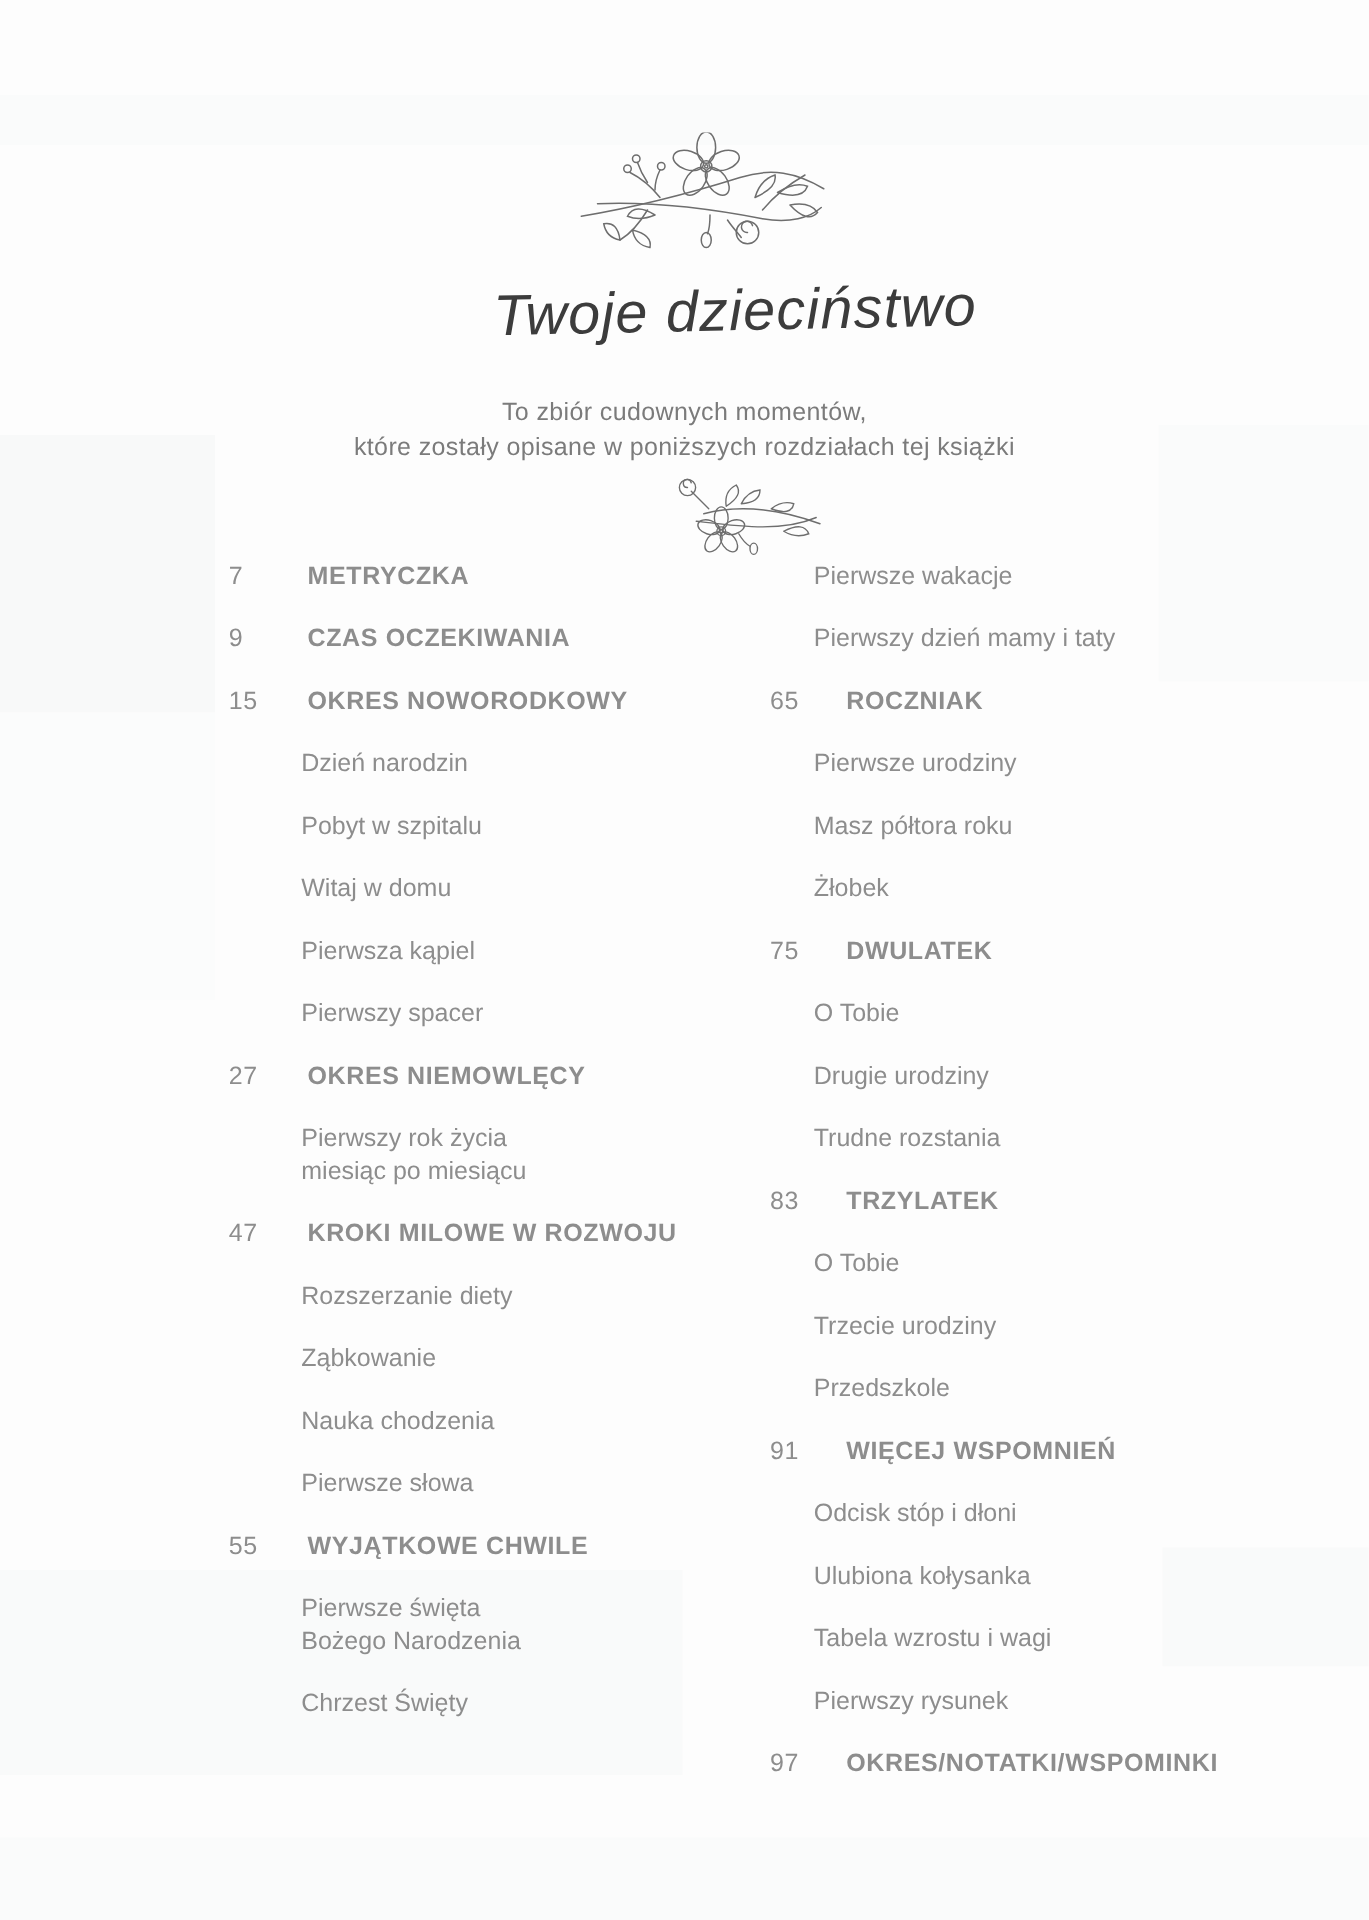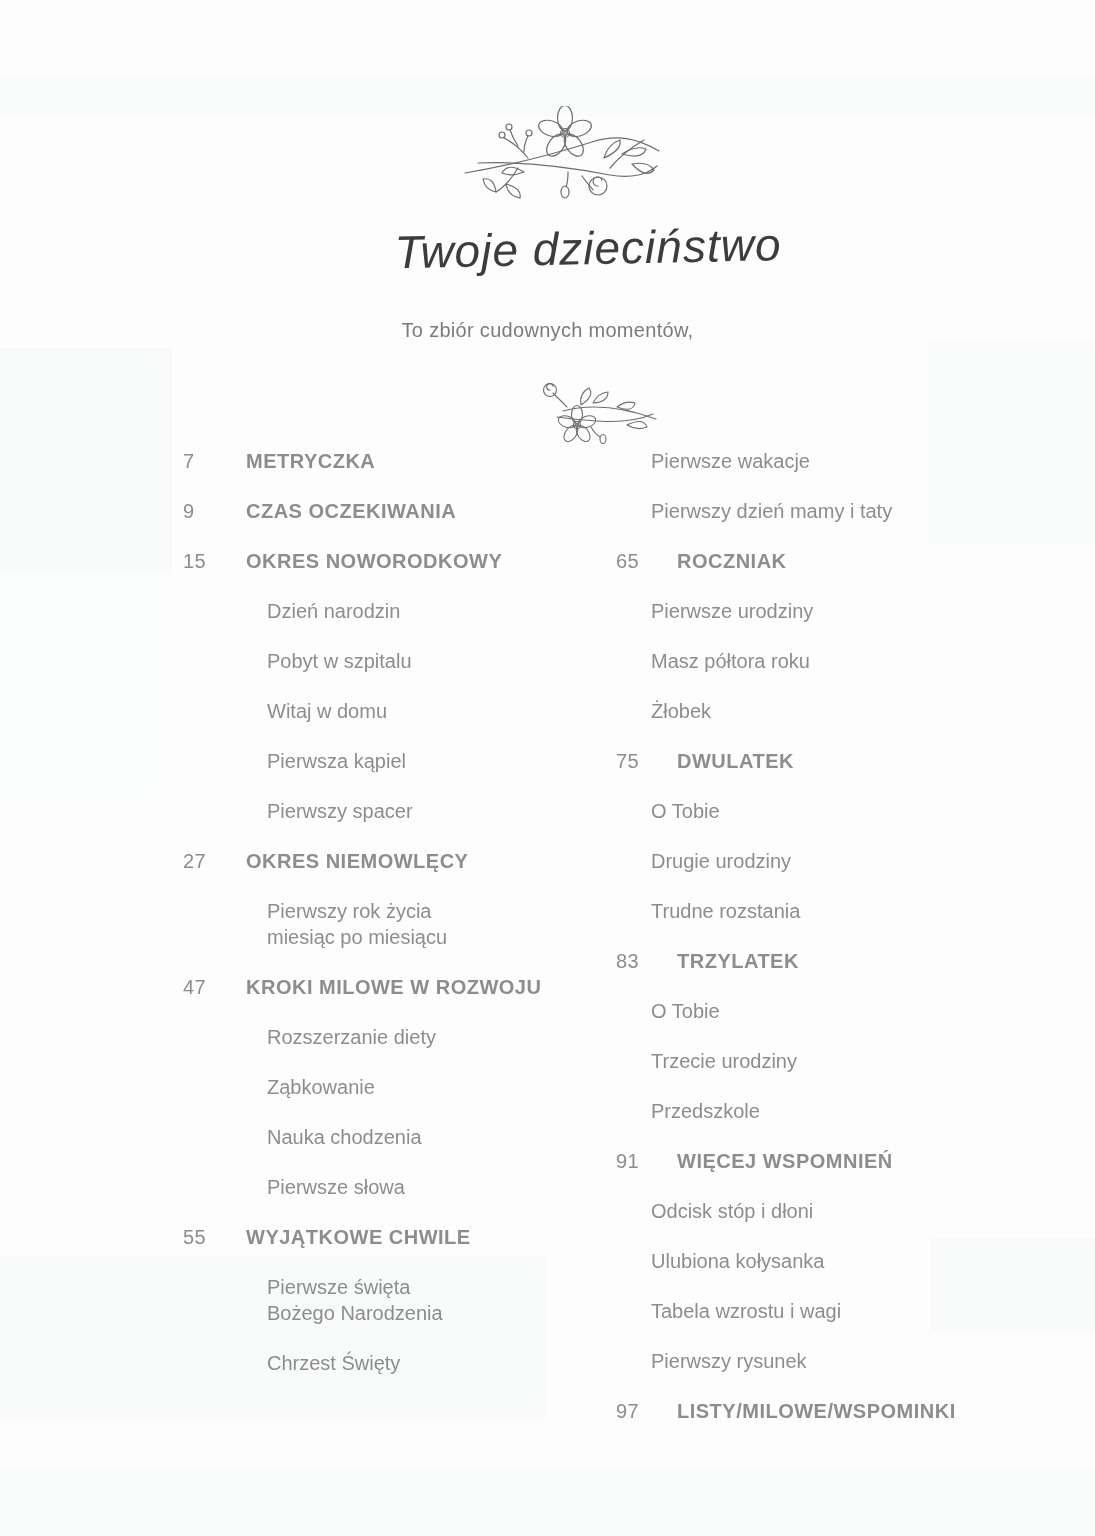--- a/index.html
+++ b/index.html
@@ -61,21 +61,21 @@
     display: flex;
     align-items: center;
     color: #8d8d8d;
     font-size: 20px;
     white-space: nowrap;
   }
   .toc-row.twoline { height: 76px; }
   .toc-row .num { flex: none; width: 63px; letter-spacing: 0.5px; }
   #toc-right .toc-row .num { width: 61px; margin-left: 22px; }
   .chapter-label { letter-spacing: 0.5px; font-weight: bold; }
-  .sub-label { margin-left: 84px; line-height: 26px; }
+  .sub-label { margin-left: 58px; line-height: 26px; }
   #toc-right .sub-label { margin-left: 57px; }
   svg .ln { stroke: #6e6e6e; fill: none; stroke-width: 1.2; stroke-linecap: round; }
   .floral-divider .ln { stroke-width: 1.1; }
 </style>
 </head>
 <body>
 
 <div class="page">
 
   <div class="patch p1"></div>
@@ -118,20 +118,21 @@
       <path d="M136,80 a4.5,4.5 0 1 1 4,-5.5"></path>
       <path d="M106,66 C106,72 106,76 104,81"></path>
       <ellipse cx="103" cy="86" rx="4" ry="6"></ellipse>
     </g>
   </svg>
 
   <h1 class="title">Twoje dzieciństwo</h1>
 
   <div class="subtitle">
     <div>To zbiór cudownych momentów,</div>
+    <div>które zostały opisane w poniższych rozdziałach tej książki</div>
   </div>
 
   <svg class="floral-divider" viewBox="0 0 125 65" aria-hidden="true">
     <g class="ln">
       <path d="M30,30 C60,22 90,26 123,38"></path>
       <path d="M24,36 C58,40 92,45 120,33"></path>
       <path d="M34,26 C28,20 24,16 20,12"></path>
       <circle cx="17" cy="9" r="6.5"></circle>
       <path d="M17,9 a3.2,3.2 0 1 1 3,-3.8"></path>
       <path d="M48,24 q-2,-12 8,-17 q6,8 -8,17"></path>
@@ -277,17 +278,17 @@
         <span class="sub-label">Ulubiona kołysanka</span>
       </div>
       <div class="toc-row sub">
         <span class="sub-label">Tabela wzrostu i wagi</span>
       </div>
       <div class="toc-row sub">
         <span class="sub-label">Pierwszy rysunek</span>
       </div>
       <div class="toc-row chapter">
         <span class="num">97</span>
-        <span class="chapter-label">LISTY/MILOWE/WSPOMINKI</span>
+        <span class="chapter-label">OKRES/NOTATKI/WSPOMINKI</span>
       </div>
     </div>
 
 </div>
 
 </body></html>

